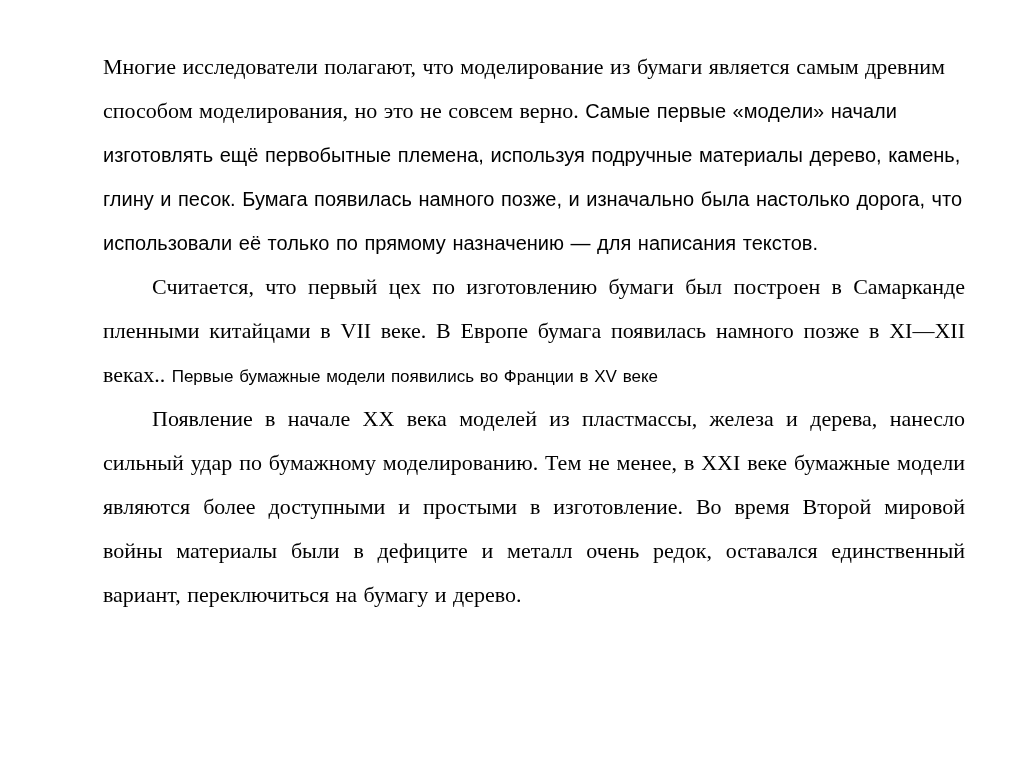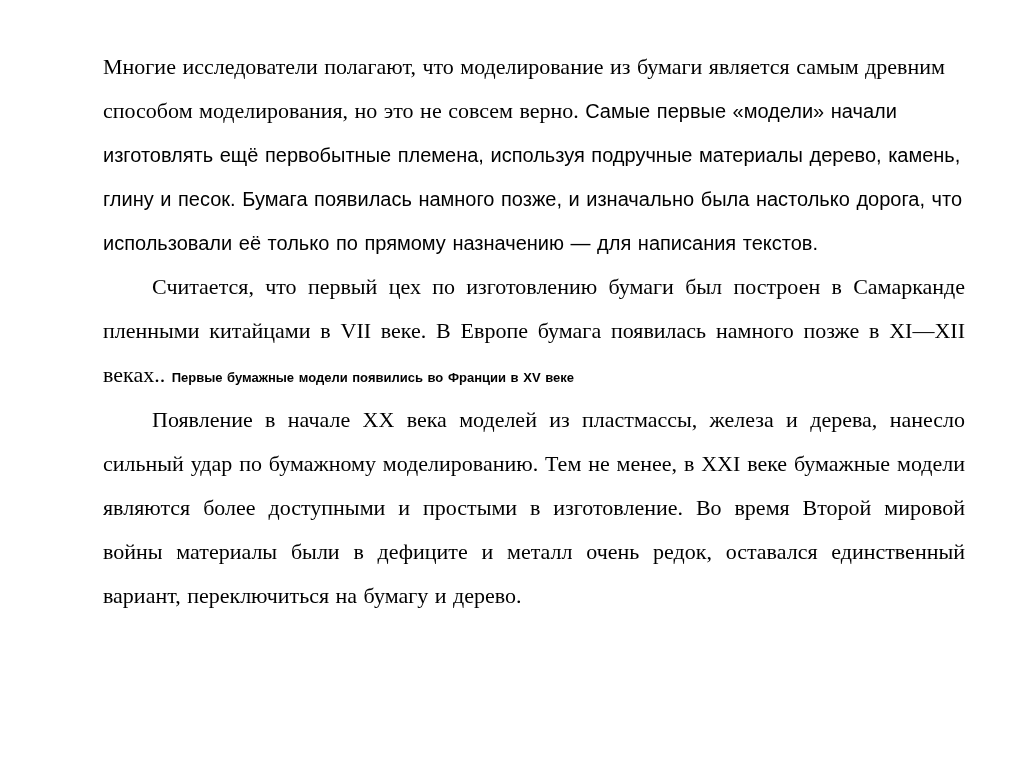--- a/index.html
+++ b/index.html
@@ -29,22 +29,21 @@
   .run-serif {
     font-family: "Liberation Serif", serif;
     font-size: 22px;
   }
   .run-sans {
     font-family: "Liberation Sans", sans-serif;
     font-size: 20px;
   }
   .run-sans-small {
     font-family: "Liberation Sans", sans-serif;
-    font-size: 13px;
-    font-weight: bold;
+    font-size: 17px;
   }
 </style>
 </head>
 <body style="background: rgb(255, 255, 255);">
 
 <div class="page" style="color: rgb(0, 0, 0);">
     <p class="para left"><span class="run-serif">Многие исследователи полагают, что моделирование из бумаги является самым древним способом моделирования, но это не совсем верно. </span><span class="run-sans">Самые первые «модели» начали изготовлять ещё первобытные племена, используя подручные материалы дерево, камень, глину и песок. Бумага появилась намного позже, и изначально была настолько дорога, что использовали её только по прямому назначению — для написания текстов.</span></p>
     <p class="para justify indent"><span class="run-serif">Считается, что первый цех по изготовлению бумаги был построен в Самарканде пленными китайцами в VII веке. В Европе бумага появилась намного позже в XI—XII веках.. </span><span class="run-sans-small">Первые бумажные модели появились во Франции в XV веке</span></p>
     <p class="para justify indent"><span class="run-serif">Появление в начале XX века моделей из пластмассы, железа и дерева, нанесло сильный удар по бумажному моделированию. Тем не менее, в XXI веке бумажные модели являются более доступными и простыми в изготовление. Во время Второй мировой войны материалы были в дефиците и металл очень редок, оставался единственный вариант, переключиться на бумагу и дерево.</span></p>
   </div>

